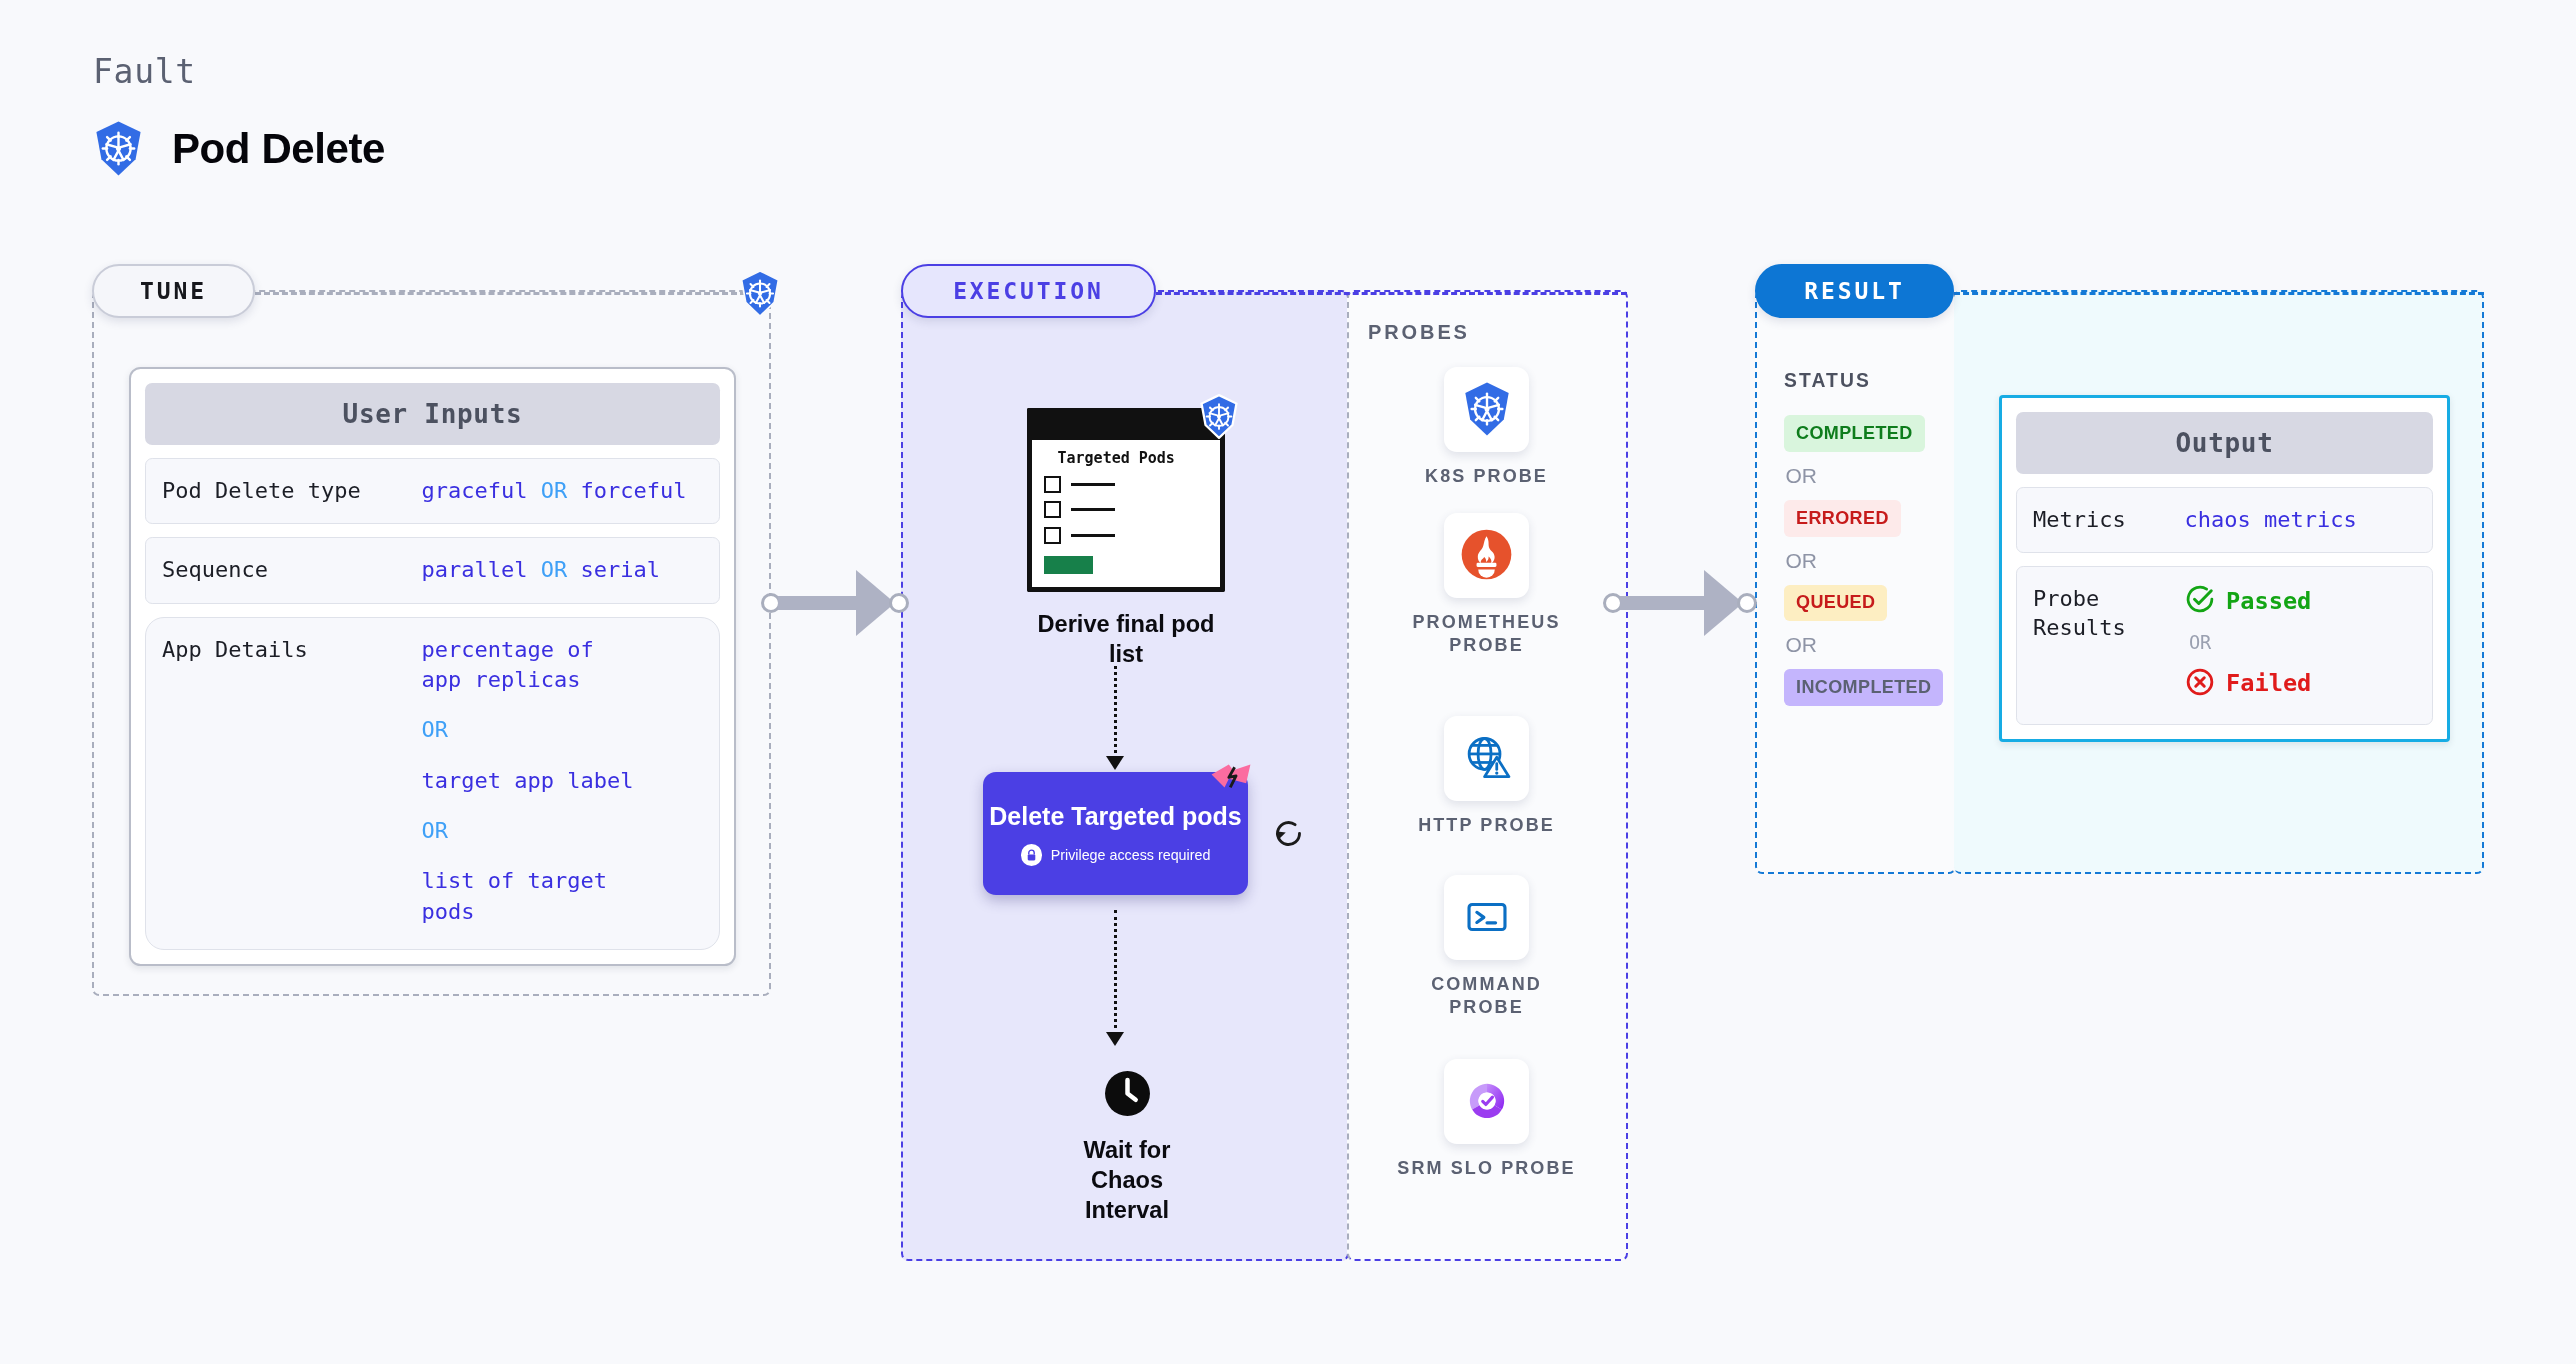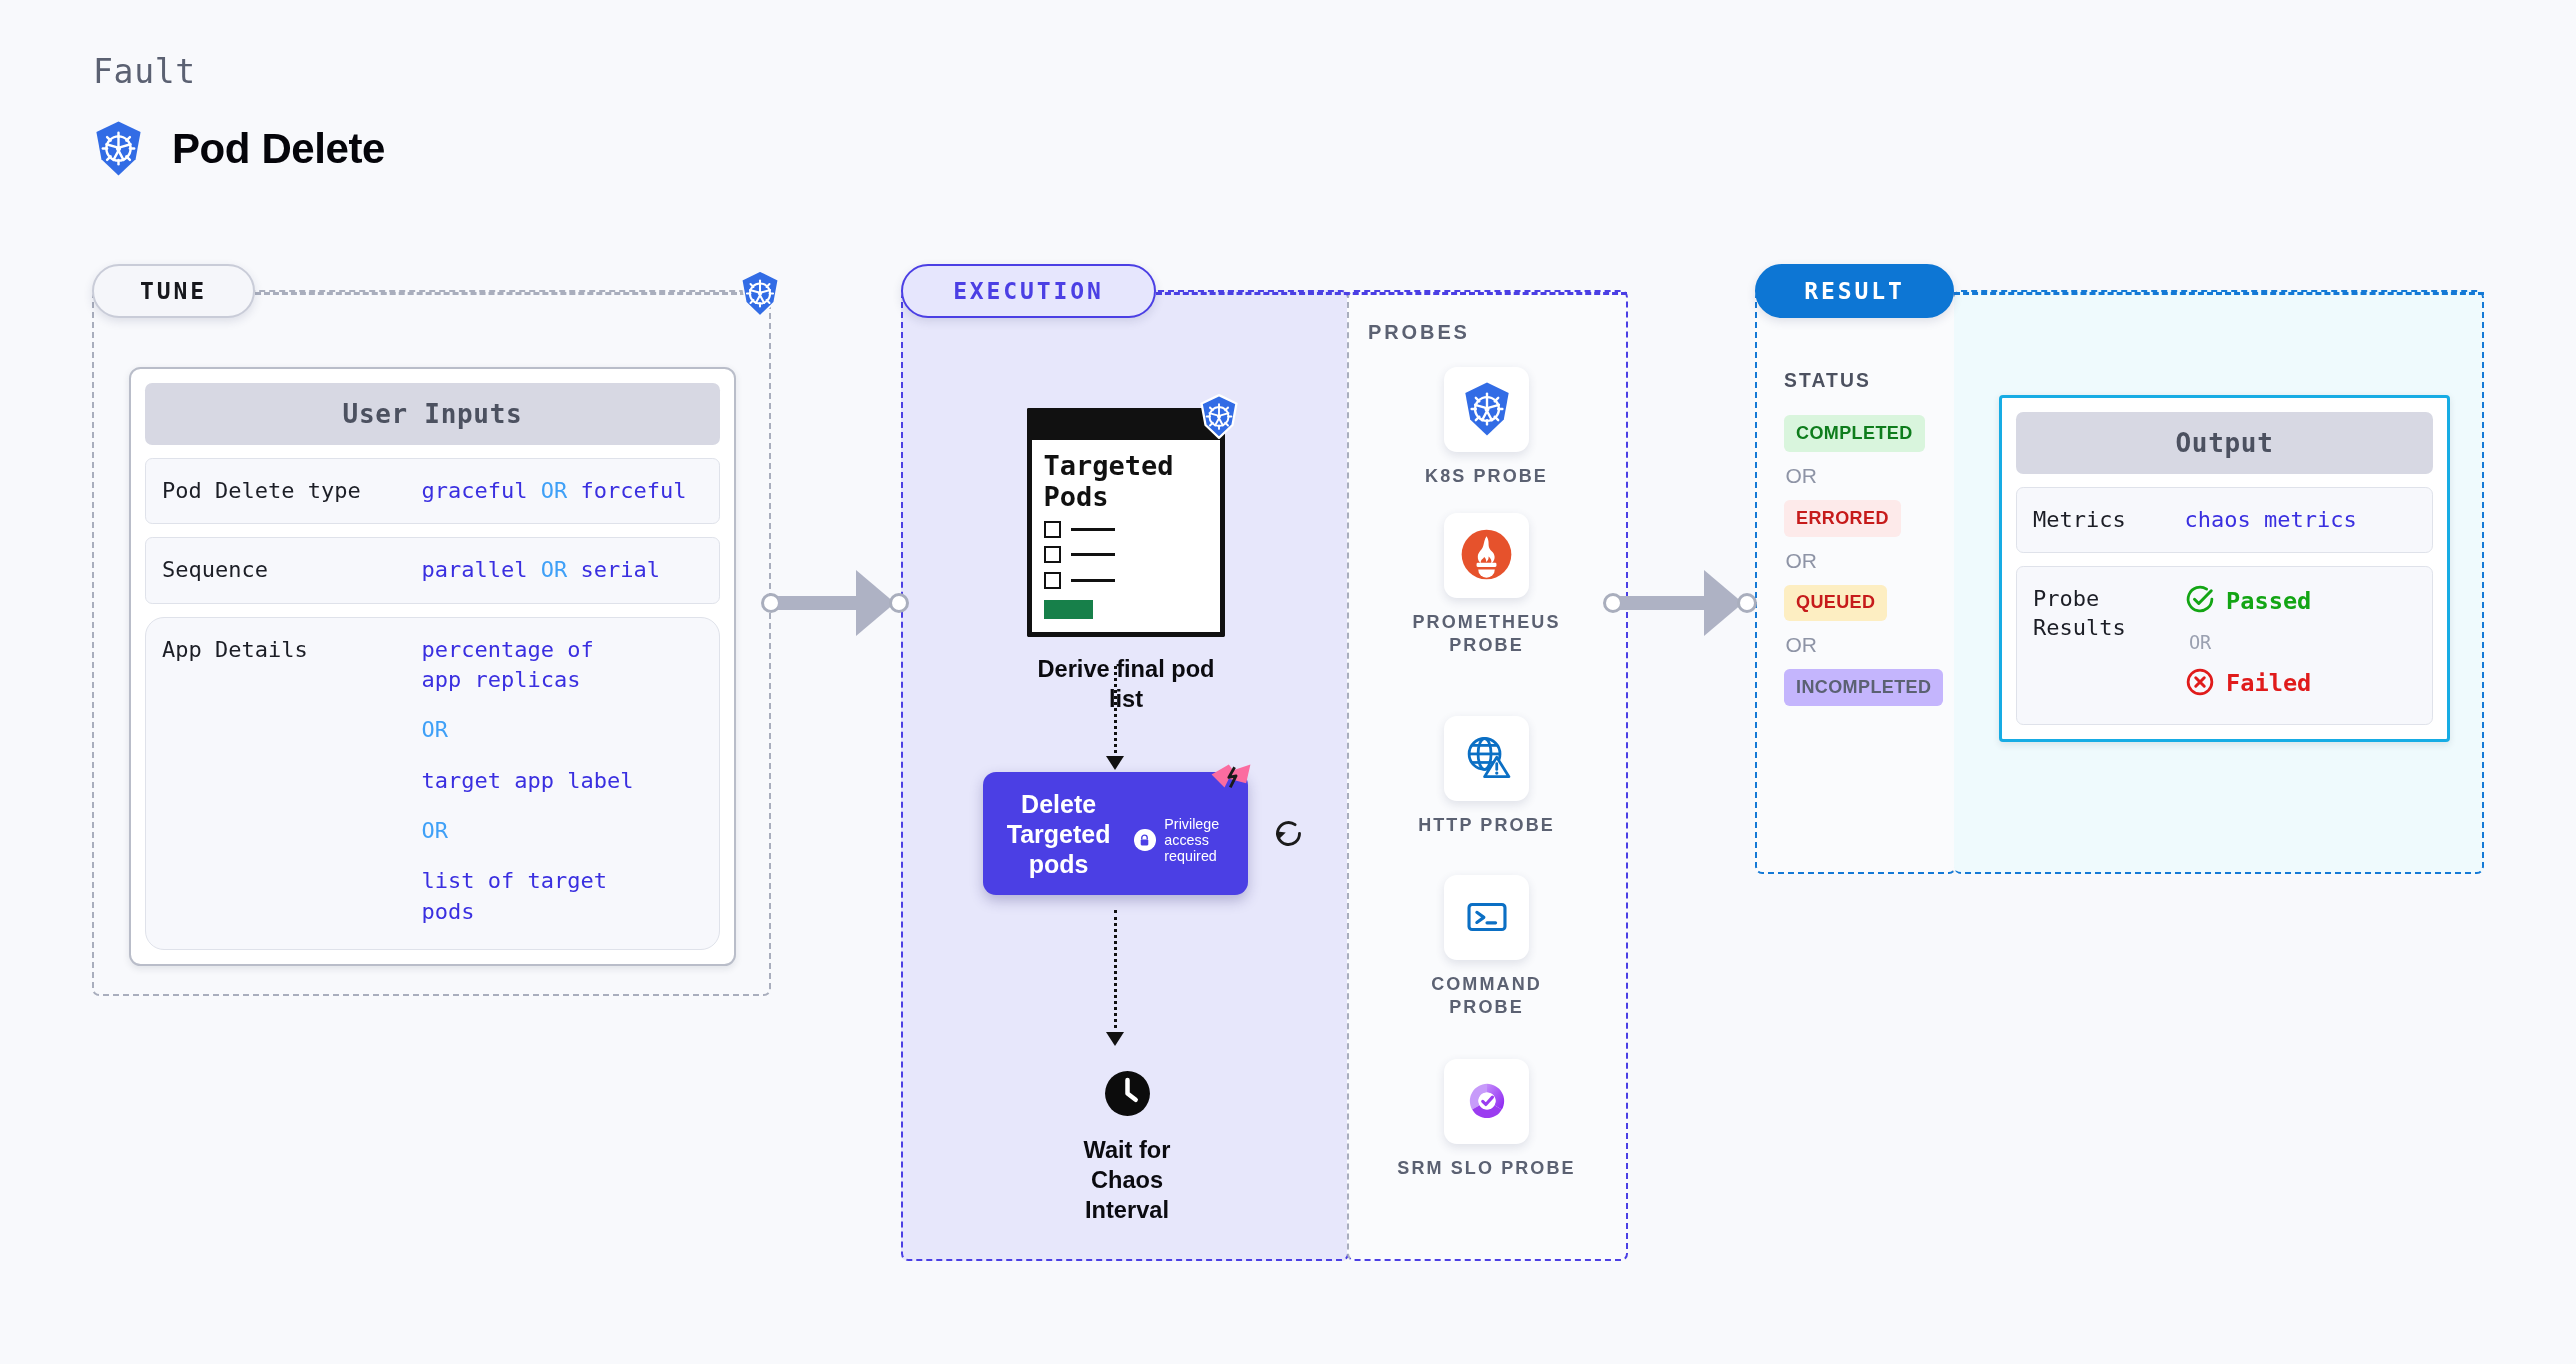--- a/index.html
+++ b/index.html
@@ -133,21 +133,21 @@
   .node-derive { position: absolute; left: 1027px; top: 408px; width: 198px; }
   .pods-card {
     width: 198px; background: #ffffff;
     border: 5px solid #111111; border-radius: 1.4px;
     position: relative;
   }
   .pods-topbar { height: 27px; background: #111111; }
   .pods-body { padding: 10px 11.5px 13px 11.5px; }
   .pods-heading {
     font-family: "DejaVu Sans Mono", monospace;
-    font-size: 27px; font-weight: 700; color: #111; line-height: 1.15;
+    font-size: 15px; font-weight: 700; color: #111; line-height: 1.15; margin-left: 14px;
   }
   .pods-line { display:flex; align-items:center; gap: 10px; margin-top: 8.6px; }
   .pods-chk { width: 17px; height: 17px; border: 2.9px solid #111; flex:none; }
   .pods-dash { height: 2.9px; background: #111; width: 44px; }
   .pods-green { width: 49px; height: 18.6px; background: #17804a; margin-top: 11.5px; }
   .pods-k8s { position: absolute; right: -20px; top: -18.6px; }
   .node-caption {
     text-align: center; margin-top: 17px;
     font-size: 23.6px; font-weight: 700; color: #0b0b10; line-height: 1.28;
   }
@@ -155,21 +155,21 @@
   .vconn { position: absolute; width: 0; border-left: 3.6px dotted #111; z-index: 6; }
   .vconn-head {
     position: absolute; width: 0; height: 0;
     border-left: 9.3px solid transparent; border-right: 9.3px solid transparent;
     border-top: 14.3px solid #111; z-index: 6;
   }
 
   .node-delete {
     position: absolute; left: 983px; top: 772px; width: 265px; height: 123px;
     background: #4b3fe4; border-radius: 13px;
-    display: flex; flex-direction: row; align-items: center; justify-content: center;
+    display: flex; flex-direction: column; align-items: center; justify-content: center;
     box-shadow: 0 5.7px 13px rgba(45,40,120,.28);
   }
   .node-delete-title {
     color: #ffffff; font-size: 25px; font-weight: 700;
     text-align: center; line-height: 1.2;
   }
   .node-delete-sub {
     display: flex; align-items: center; gap: 8.6px; margin-top: 13px;
   }
   .node-delete-sub span.txt { color: #ffffff; font-size: 14.3px; }

